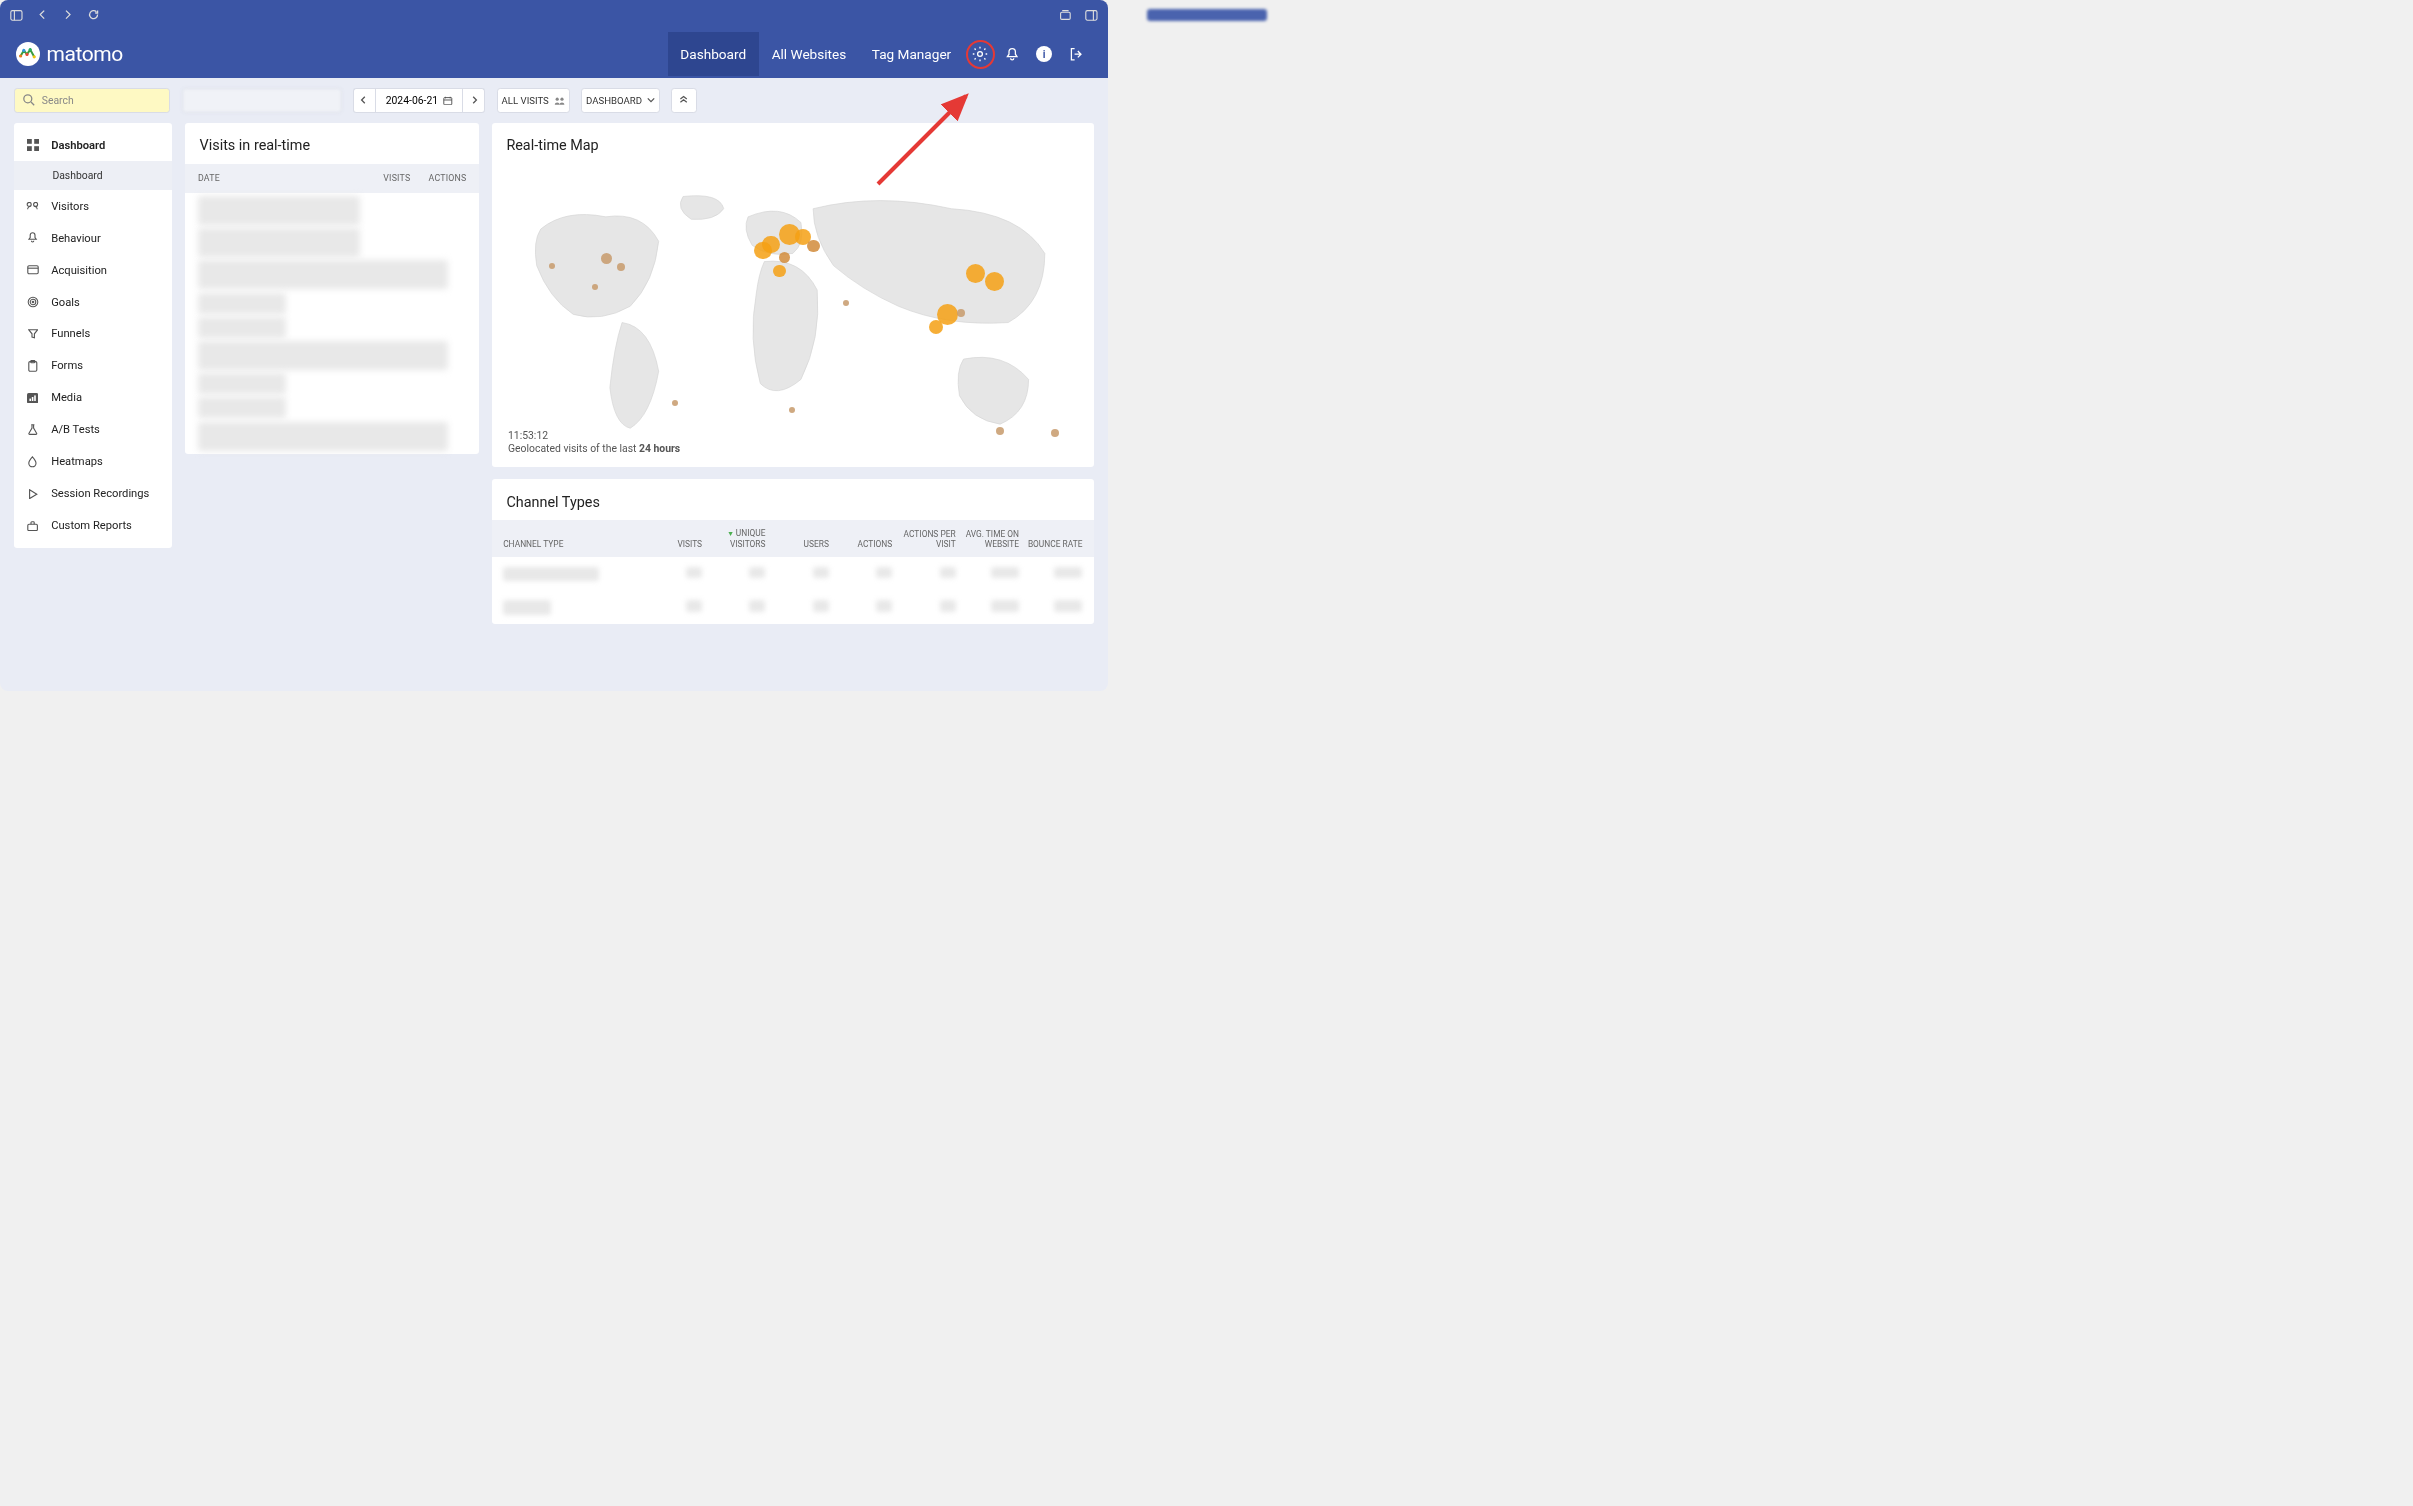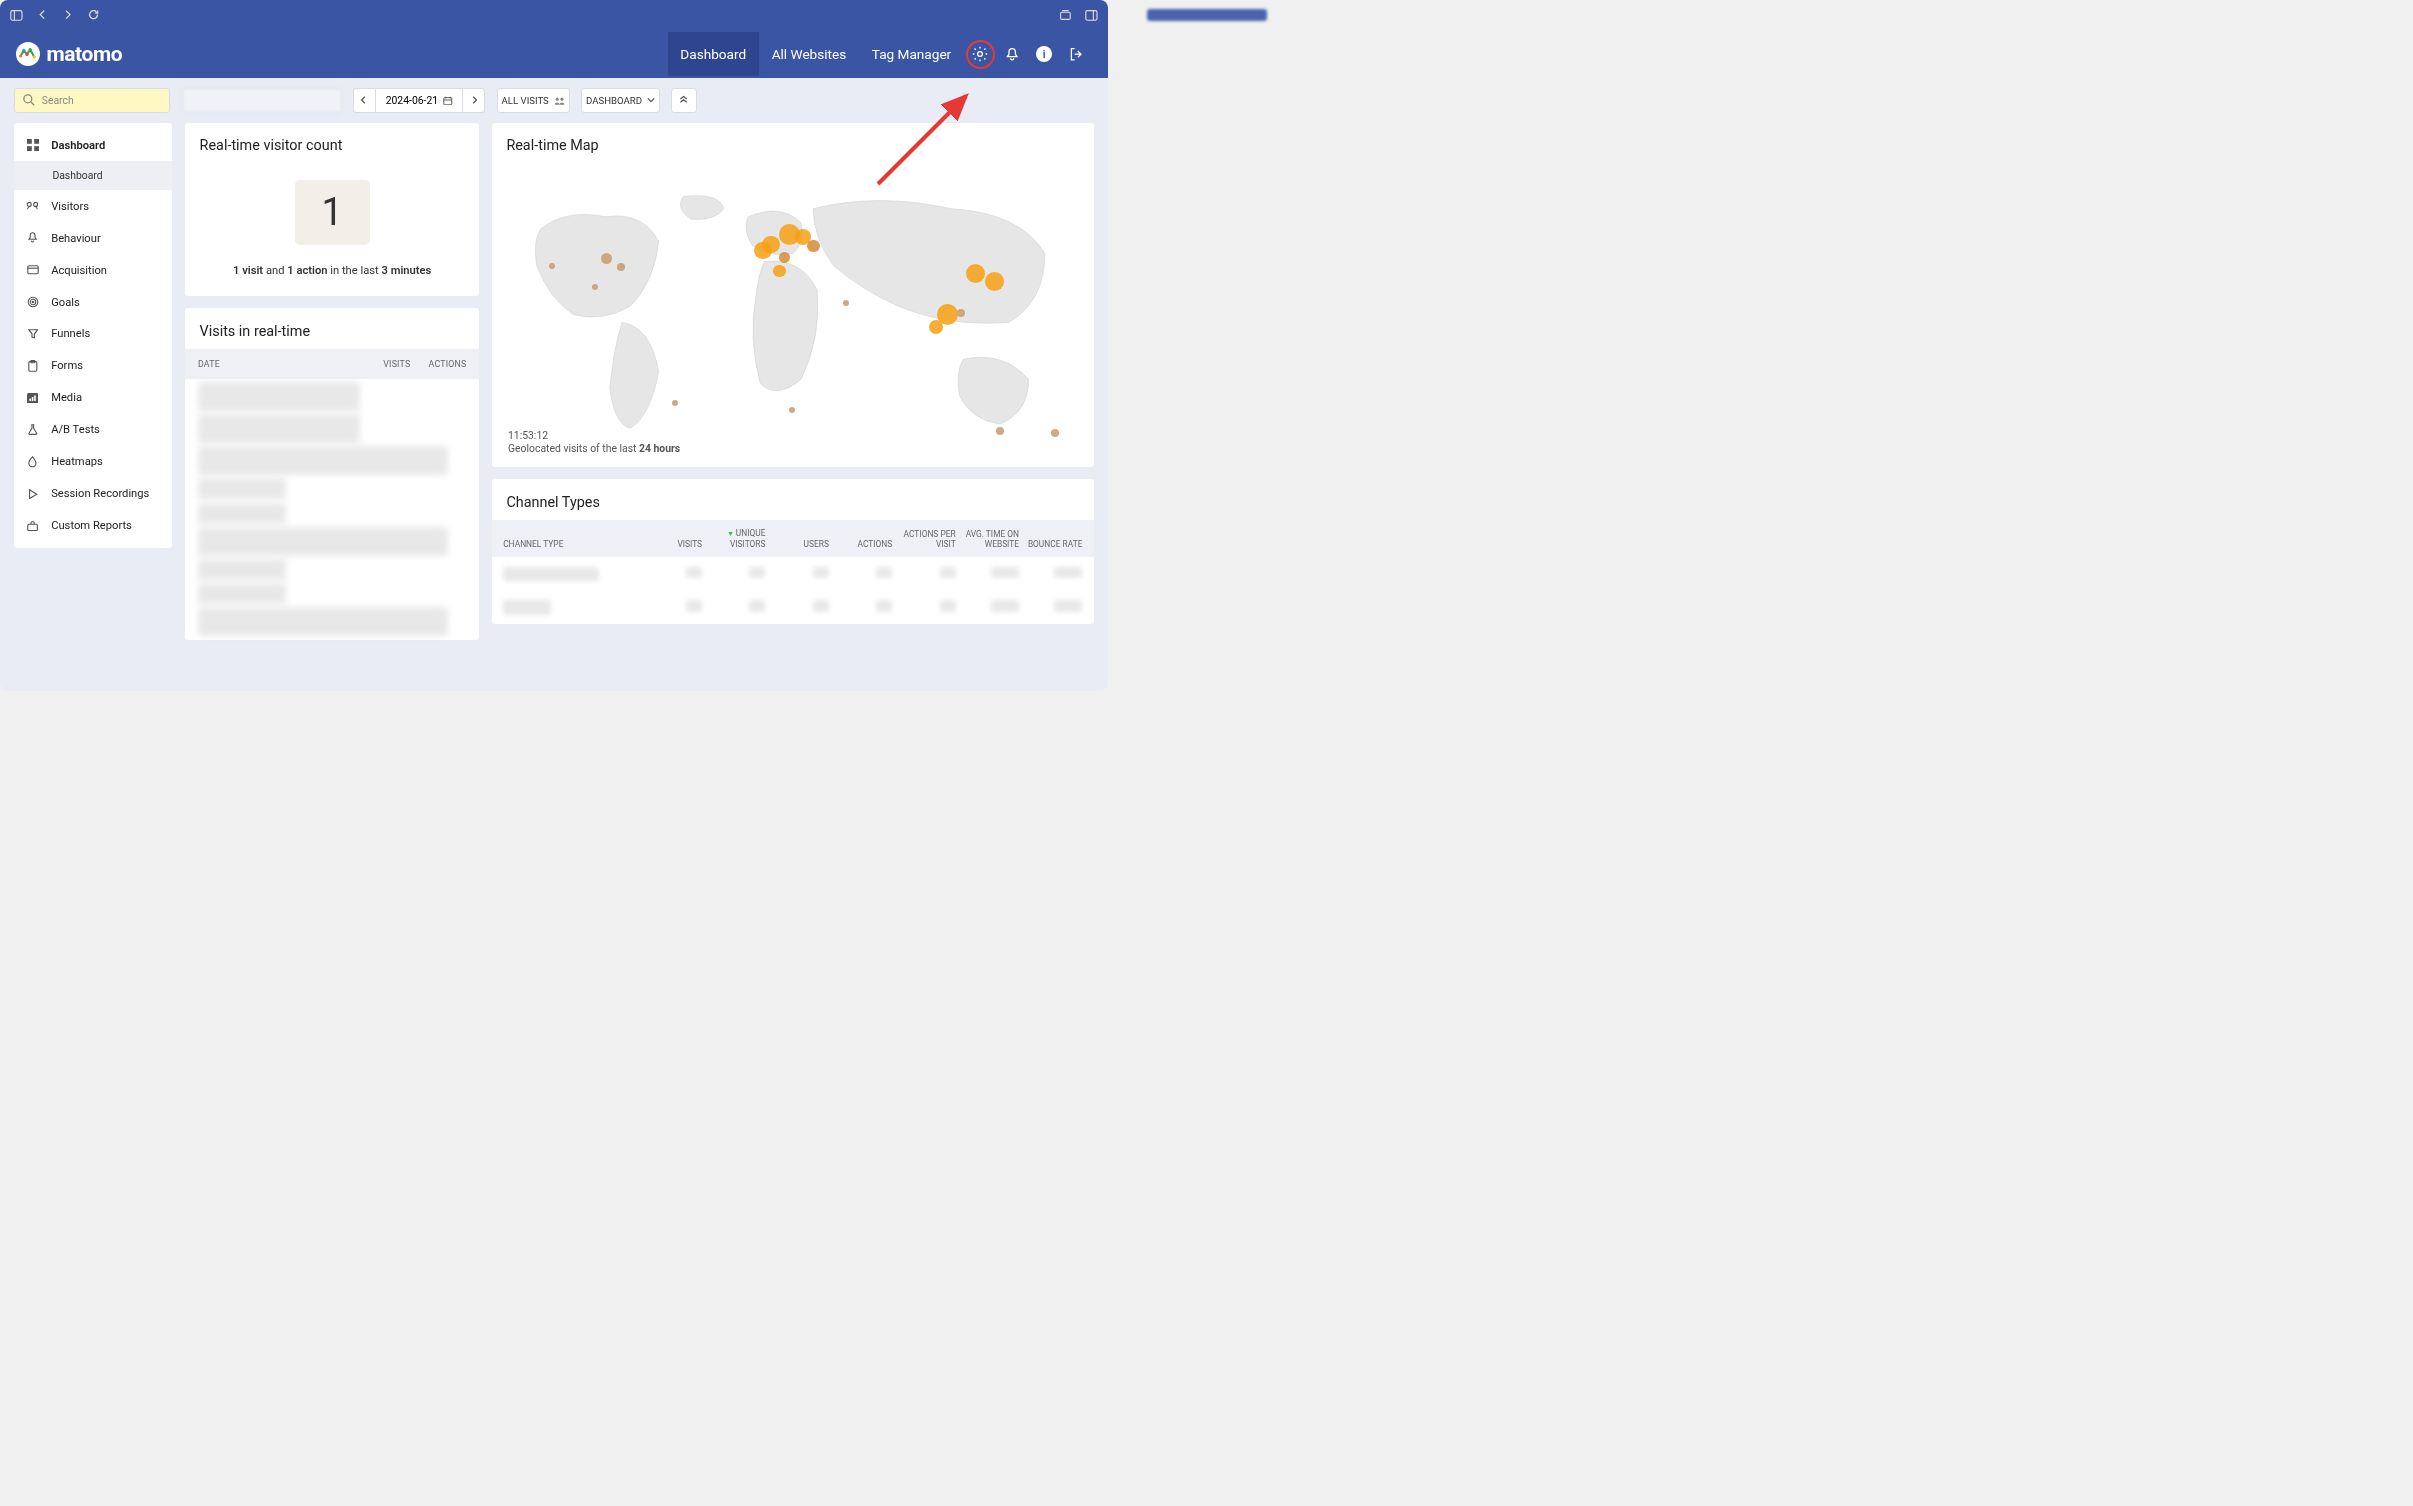--- a/index.html
+++ b/index.html
@@ -37,21 +37,21 @@
     background: #3b55a5;
     height: 48px;
     display: flex;
     align-items: center;
     padding: 0 16px;
   }
   .logo {
     display:flex; align-items:center; gap:6.4px;
     color: white;
     font-size: 21px;
-    font-weight: 700;
+    font-weight: 400;
     letter-spacing: -0.4px;
   }
   .logo-mark {
     width: 24px; height: 24px;
     background: white;
     border-radius: 50%;
     display:flex; align-items:center; justify-content:center;
     font-size: 12.8px;
   }
   .nav {
@@ -508,29 +508,20 @@
             <rect x="1" y="4" width="12" height="8" rx="1.5"></rect>
             <path d="M5 4V2a1 1 0 0 1 1-1h2a1 1 0 0 1 1 1v2"></path>
           </svg>
         </span>
       <span>Custom Reports</span>
     </div>
   </div>
 
   <div class="content">
     <div class="col-left">
-      <div class="widget">
-        <div class="widget-title">Real-time visitor count</div>
-        <div class="visitor-count">
-          <div class="big">1</div>
-          <div class="caption">
-            <b>1 visit</b><span> and </span><b>1 action</b><span> in the last </span><b>3 minutes</b>
-          </div>
-        </div>
-      </div>
 
       <div class="widget realtime-table">
         <div class="widget-title">Visits in real-time</div>
         <div class="thead">
           <div>DATE</div>
           <div>VISITS</div>
           <div>ACTIONS</div>
         </div>
         <div class="blur-row med"></div>
         <div class="blur-row med"></div>

